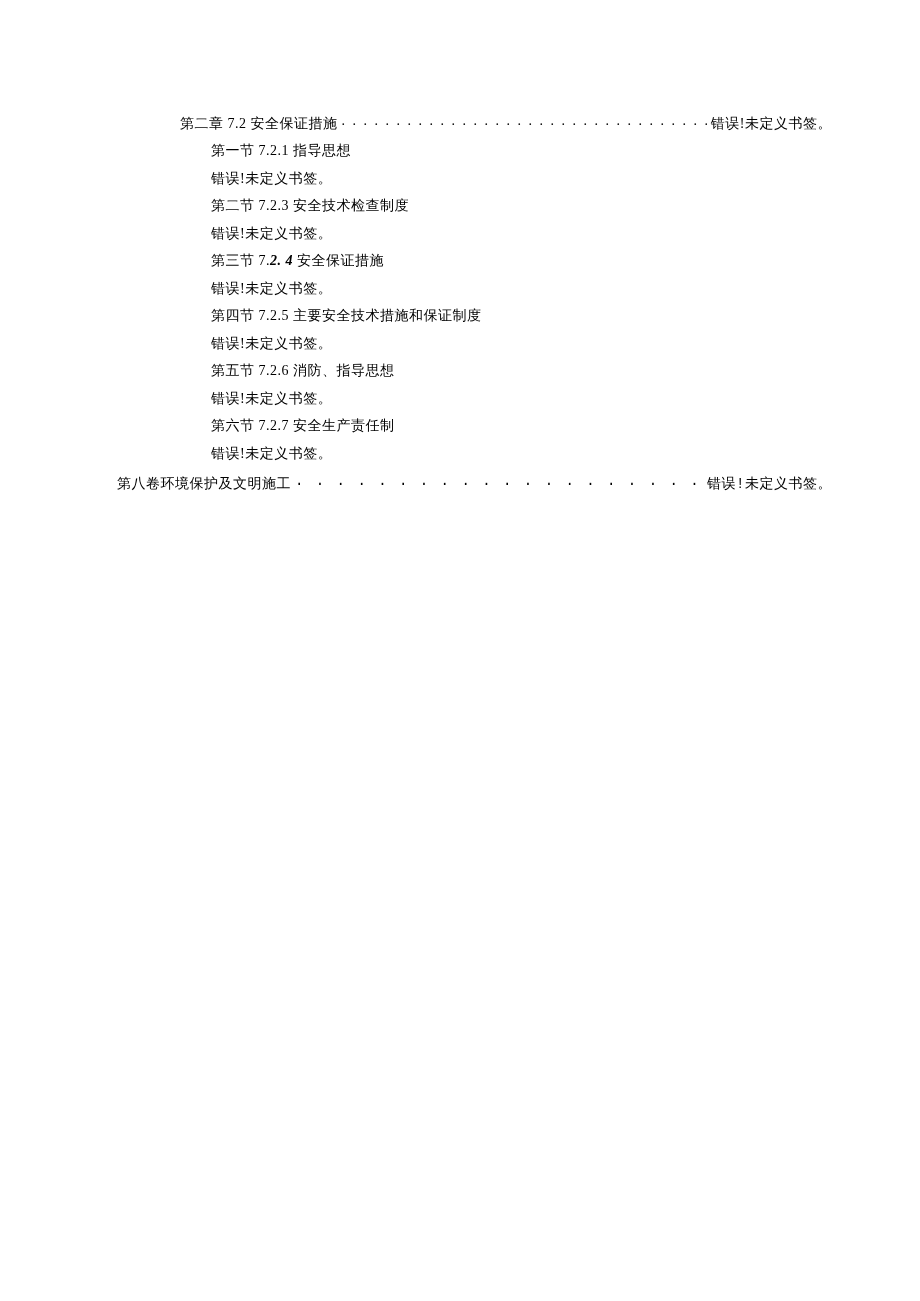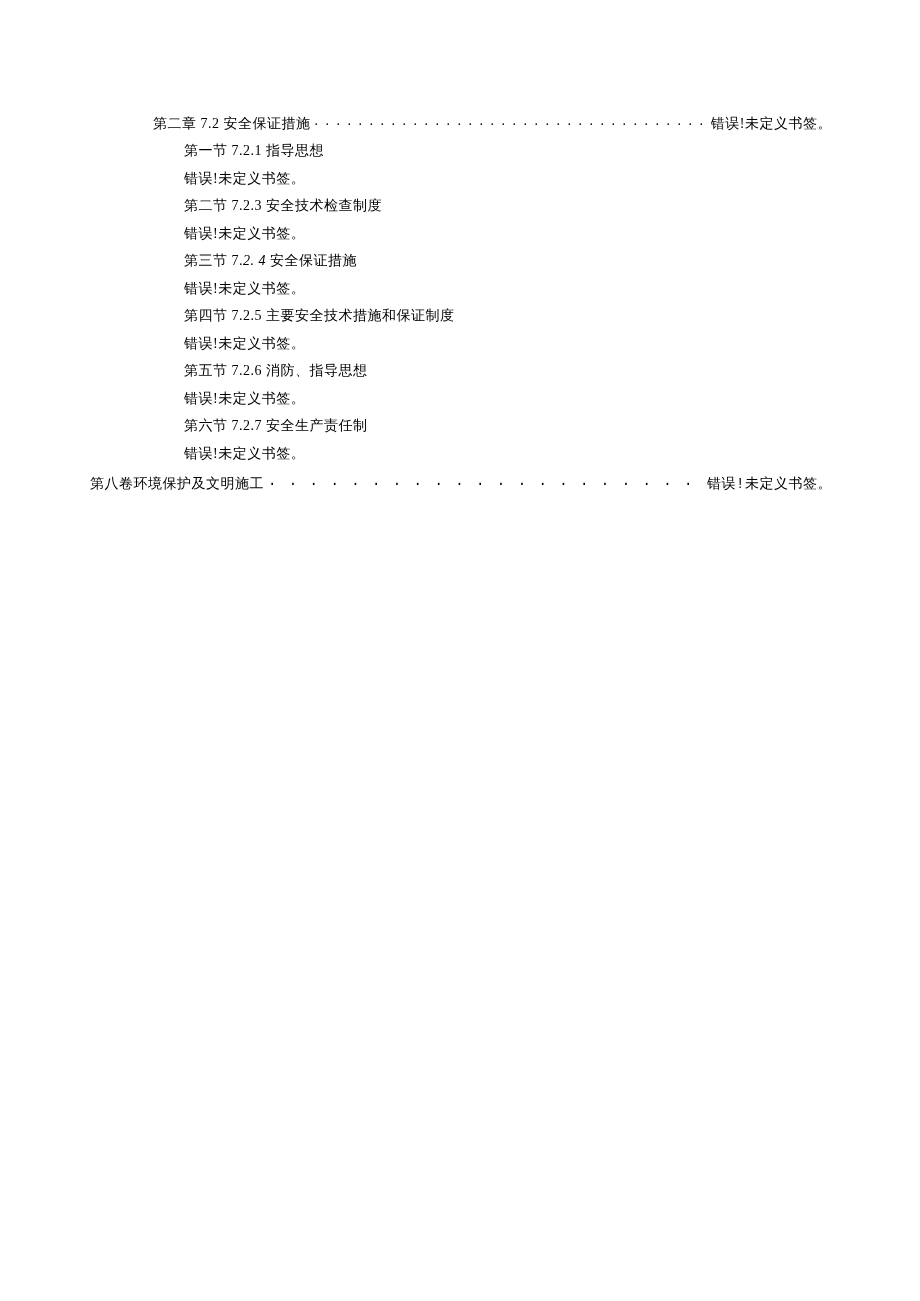--- a/index.html
+++ b/index.html
@@ -4,21 +4,21 @@
 <style>
   html, body {
     margin: 0;
     padding: 0;
     background: #ffffff;
     width: 920px;
     height: 1301px;
   }
   .page {
     box-sizing: border-box;
-    padding: 114px 88px 0 90px;
+    padding: 114px 88px 0 117px;
     font-family: "SimSun", "Songti SC", "STSong", "NSimSun", serif;
     font-size: 14px;
     color: #000;
     line-height: 1;
     text-align: right;
   }
   .toc-line {
     display: flex;
     align-items: baseline;
     margin-bottom: 13px;
@@ -27,20 +27,21 @@
   .toc-label {
     flex: 0 0 auto;
     letter-spacing: 0.5px;
   }
   .num-part {
     font-family: "Times New Roman", Times, serif;
     font-size: 14px;
   }
   .italic-num {
     font-style: italic;
+    font-weight: bold;
   }
   .dot-leader {
     flex: 1 1 auto;
     overflow: hidden;
     letter-spacing: 2px;
     color: #000;
     margin: 0 4px;
     position: relative;
     height: 1em;
   }

